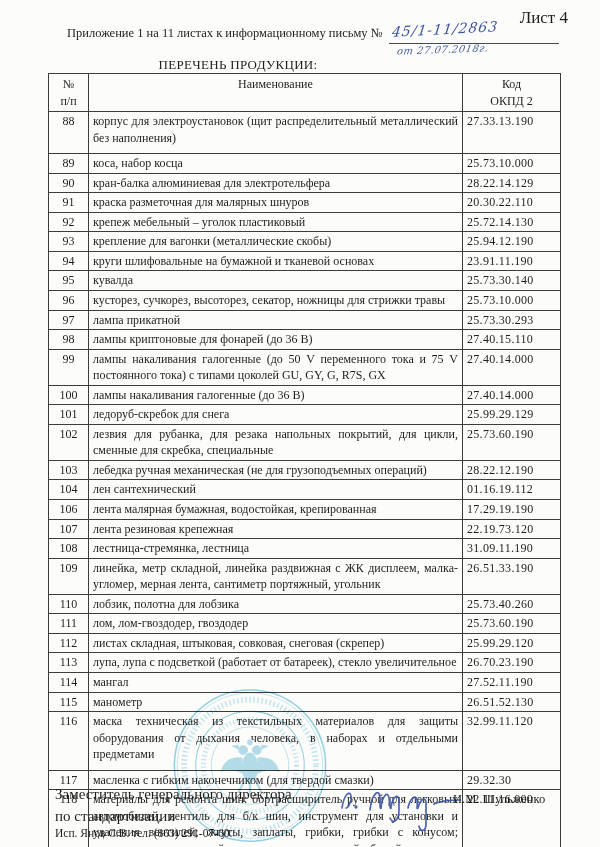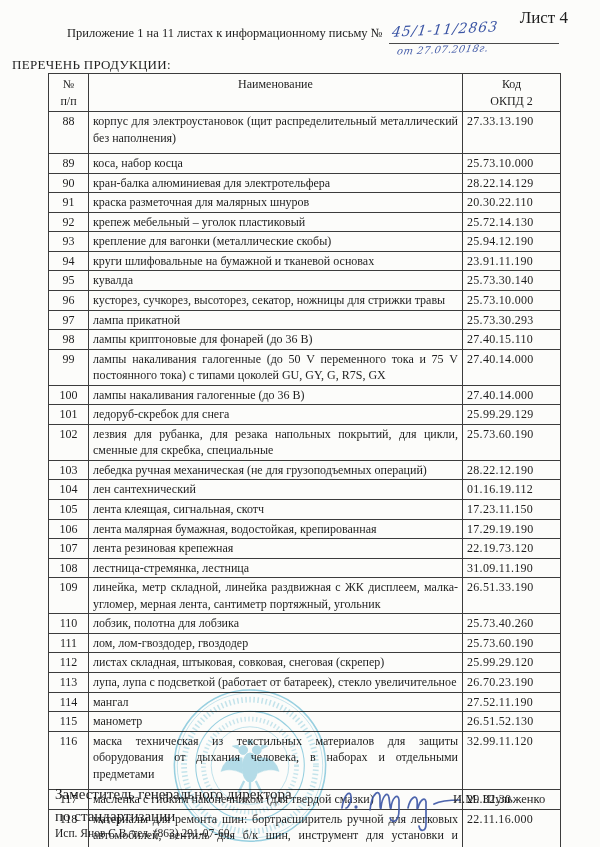--- a/index.html
+++ b/index.html
@@ -10,21 +10,21 @@
     color:#1e1e1e;
   }
   .abs{position:absolute;}
   
   .sheet-label{top:8px;right:32px;font-size:17px;}
   .appendix-line{top:26px;left:67px;font-size:12.5px;white-space:nowrap;}
   .hw{color:#3b55a5;font-style:italic;font-family:"DejaVu Serif",serif;}
   .hw-number{top:21px;left:392px;font-size:14px;transform:rotate(-3deg) skewX(-10deg);letter-spacing:1px;white-space:nowrap;}
   .hw-underline{top:43px;left:389px;width:170px;height:0;border-bottom:1.3px solid #4a4a4a;}
   .hw-date{top:44px;left:397px;font-size:10px;transform:rotate(-2deg) skewX(-12deg);letter-spacing:.5px;white-space:nowrap;opacity:.95;}
-  .doc-title{top:57px;left:12px;width:476px;text-align:left;font-size:13px;letter-spacing:.3px;}
+  .doc-title{top:57px;left:0;width:476px;text-align:center;font-size:13px;letter-spacing:.3px;}
   
   table.product{
     position:absolute;top:73px;left:48px;width:512px;
     border-collapse:collapse;table-layout:fixed;
     font-size:12px;line-height:1.38;
   }
   table.product col.w-num{width:40px;}
   table.product col.w-name{width:374px;}
   table.product col.w-code{width:98px;}
   table.product th,table.product td{
@@ -153,25 +153,20 @@
         <td class="c-num">103</td>
         <td class="c-name">лебедка ручная механическая (не для грузоподъемных операций)</td>
         <td class="c-code">28.22.12.190</td>
       </tr>
       <tr>
         <td class="c-num">104</td>
         <td class="c-name">лен сантехнический</td>
         <td class="c-code">01.16.19.112</td>
       </tr>
       <tr>
-        <td class="c-num">105</td>
-        <td class="c-name">лента клеящая, сигнальная, скотч</td>
-        <td class="c-code">17.23.11.150</td>
-      </tr>
-      <tr>
         <td class="c-num">106</td>
         <td class="c-name">лента малярная бумажная, водостойкая, крепированная</td>
         <td class="c-code">17.29.19.190</td>
       </tr>
       <tr>
         <td class="c-num">107</td>
         <td class="c-name">лента резиновая крепежная</td>
         <td class="c-code">22.19.73.120</td>
       </tr>
       <tr>

